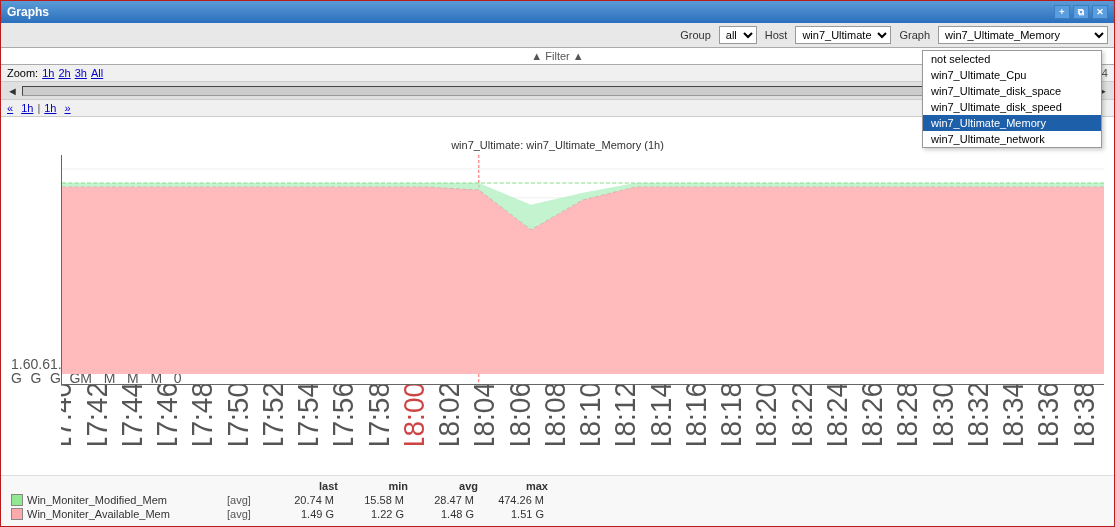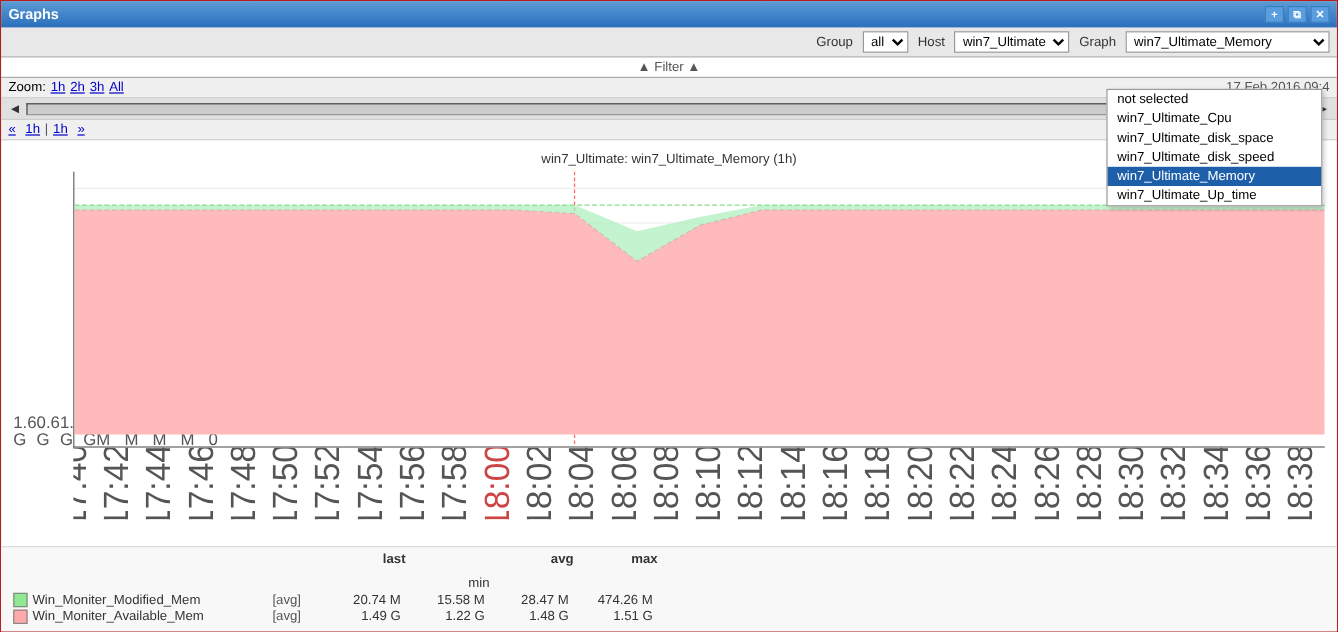--- a/index.html
+++ b/index.html
@@ -115,20 +115,21 @@
       display: flex;
       flex-direction: column;
       background: white;
       position: relative;
     }
 
     #graph-area {
       flex: 1;
       position: relative;
       padding: 10px 10px 5px 10px;
+      margin-top: 12px;
     }
 
     #graph-title {
       text-align: center;
       font-size: 11px;
       color: #333;
       margin-bottom: 4px;
     }
 
     #chart-container {
@@ -231,21 +232,21 @@
       font-size: 9px;
       color: #999;
       padding: 1px 6px;
       background: #f8f8f8;
       border-top: 1px solid #eee;
     }
 
     
     #graph-dropdown {
       position: absolute;
-      top: 48px;
+      top: 24px;
       right: 6px;
       background: white;
       border: 1px solid #999;
       box-shadow: 2px 2px 4px rgba(0,0,0,0.2);
       z-index: 100;
       min-width: 180px;
     }
     .dropdown-item {
       padding: 2px 8px;
       font-size: 11px;
@@ -287,21 +288,21 @@
         <option>win7_Ultimate_Memory</option>
       </select>
       
       <div id="graph-dropdown">
 
       <div class="dropdown-item">not selected</div>
           <div class="dropdown-item">win7_Ultimate_Cpu</div>
           <div class="dropdown-item">win7_Ultimate_disk_space</div>
           <div class="dropdown-item">win7_Ultimate_disk_speed</div>
           <div class="dropdown-item selected">win7_Ultimate_Memory</div>
-          <div class="dropdown-item">win7_Ultimate_Up_time</div>
+          <div class="dropdown-item">win7_Ultimate_network</div>
         </div>
     </div>
   </div>
 
   <div id="filter-bar">
     <span>▲ Filter ▲</span>
   </div>
 
   <div id="zoom-bar">
     <div id="zoom-left">
@@ -415,21 +416,21 @@
         
         
       </div>
 
     </div>
 
     <div id="legend-area">
       <div id="legend-header" style="margin-left: 265px; display: flex;">
 
       <span class="legend-col-header" style="width: 70px; text-align: right; padding-right: 8px; font-weight: bold;">last</span>
-          <span class="legend-col-header" style="width: 70px; text-align: right; padding-right: 8px; font-weight: normal; margin-top: 20px;">min</span>
+          <span class="legend-col-header" style="width: 70px; text-align: right; padding-right: 8px; font-weight: bold;">min</span>
           <span class="legend-col-header" style="width: 70px; text-align: right; padding-right: 8px; font-weight: bold;">avg</span>
           <span class="legend-col-header" style="width: 70px; text-align: right; padding-right: 8px; font-weight: bold;">max</span>
         </div>
       <div id="legend-rows">
 
       <div class="legend-row">
             <div class="legend-color-box" style="background-color: rgb(144, 232, 144);"></div>
             <span class="legend-name" style="width: 200px;">Win_Moniter_Modified_Mem</span>
             <span class="legend-tag" style="width: 45px;">[avg]</span>
             <span class="legend-val" style="width: 70px; text-align: right; padding-right: 8px;">20.74 M</span>

